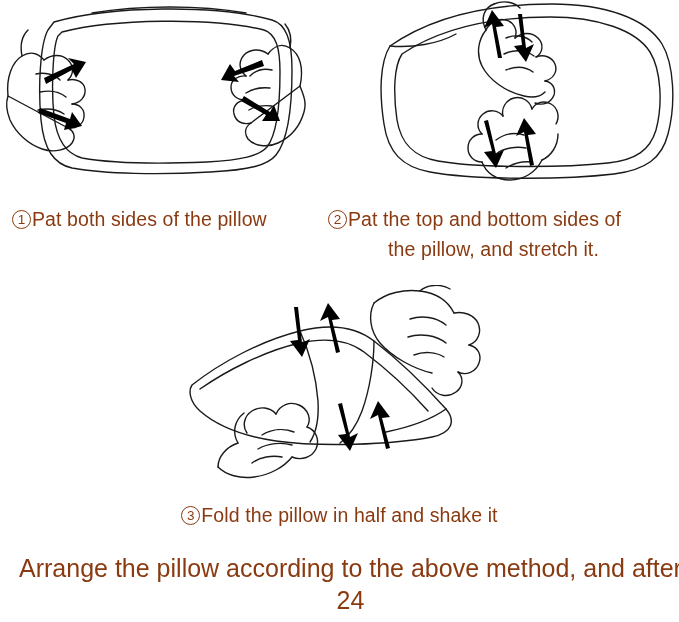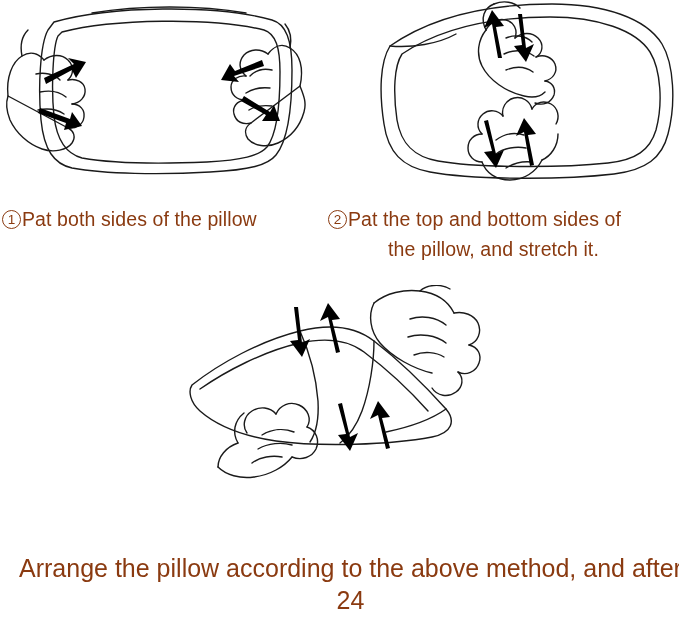--- a/index.html
+++ b/index.html
@@ -44,21 +44,21 @@
     height: 19px;
     line-height: 17px;
     font-size: 13.5px;
     text-align: center;
     margin-right: 1px;
     vertical-align: 2px;
     box-sizing: border-box;
   }
   #caption-1 {
     left: 0px; top: 204px; width: 330px;
-    text-align: left; padding-left: 2px; box-sizing: border-box;
+    text-align: left; padding-left: 12px; box-sizing: border-box;
   }
   #caption-2 {
     left: 328px; top: 204px; width: 343px;
     text-align: left;
   }
   #caption-2 .line2 {
     display: block;
     text-align: center;
     padding-right: 12px;
   }
@@ -203,18 +203,21 @@
 
   <div class="caption" id="caption-1">
     <span class="num">1</span><span>Pat both sides of the pillow</span>
   </div>
 
   <div class="caption" id="caption-2">
     <span class="num">2</span><span>Pat the top and bottom sides of</span>
     <span class="line2">the pillow, and stretch it.</span>
   </div>
 
+  <div class="caption" id="caption-3">
+    <span class="num">3</span><span>Fold the pillow in half and shake it</span>
+  </div>
 
   <div id="footer-note">
     <div>Arrange the pillow according to the above method, and after 24</div>
   </div>
 
 </div>
 
 </body></html>

